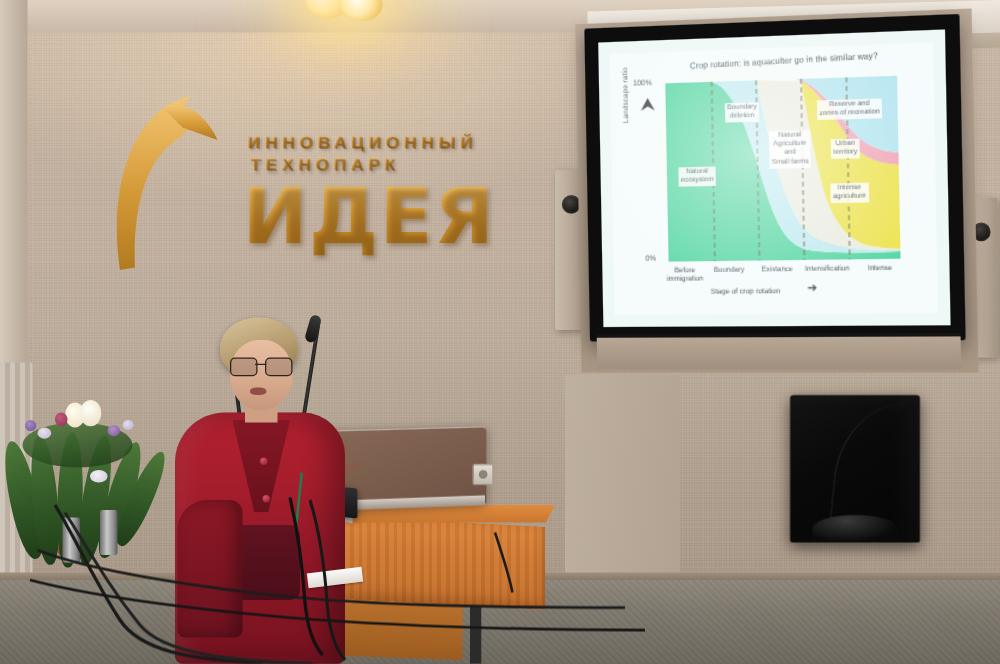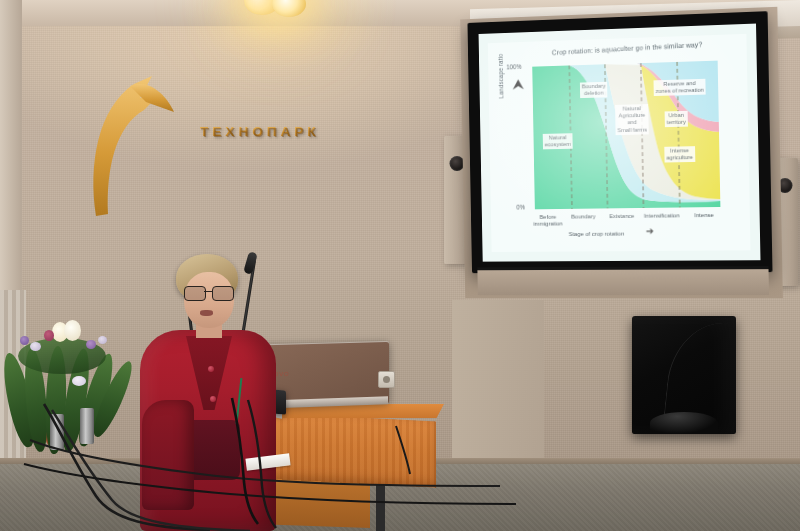--- a/index.html
+++ b/index.html
@@ -437,21 +437,23 @@
         <linearGradient id="gold" x1="0" y1="0" x2="0" y2="1">
           <stop offset="0%" stop-color="#f2c673"></stop>
           <stop offset="55%" stop-color="#d59a38"></stop>
           <stop offset="100%" stop-color="#b27a20"></stop>
         </linearGradient>
       </defs>
       <path d="M14 148 C 6 96, 16 40, 52 16 L 70 8 L 58 30 L 78 26 L 62 42
                C 34 58, 24 100, 26 146 Z" fill="url(#gold)"></path>
       <path d="M48 18 C 66 10, 84 26, 92 44 L 64 34 Z" fill="url(#gold)"></path>
     </svg>
+    <div class="logo-line1">ИННОВАЦИОННЫЙ</div>
     <div class="logo-line2">ТЕХНОПАРК</div>
+    <div class="logo-big">ИДЕЯ</div>
   </div>
 
   <div class="wall-panel"></div>
 
   <div class="wall-spk" id="wall-spk-left">
     <div class="spk-driver"></div>
   </div>
   <div class="wall-spk" id="wall-spk-right">
     <div class="spk-driver"></div>
   </div>

